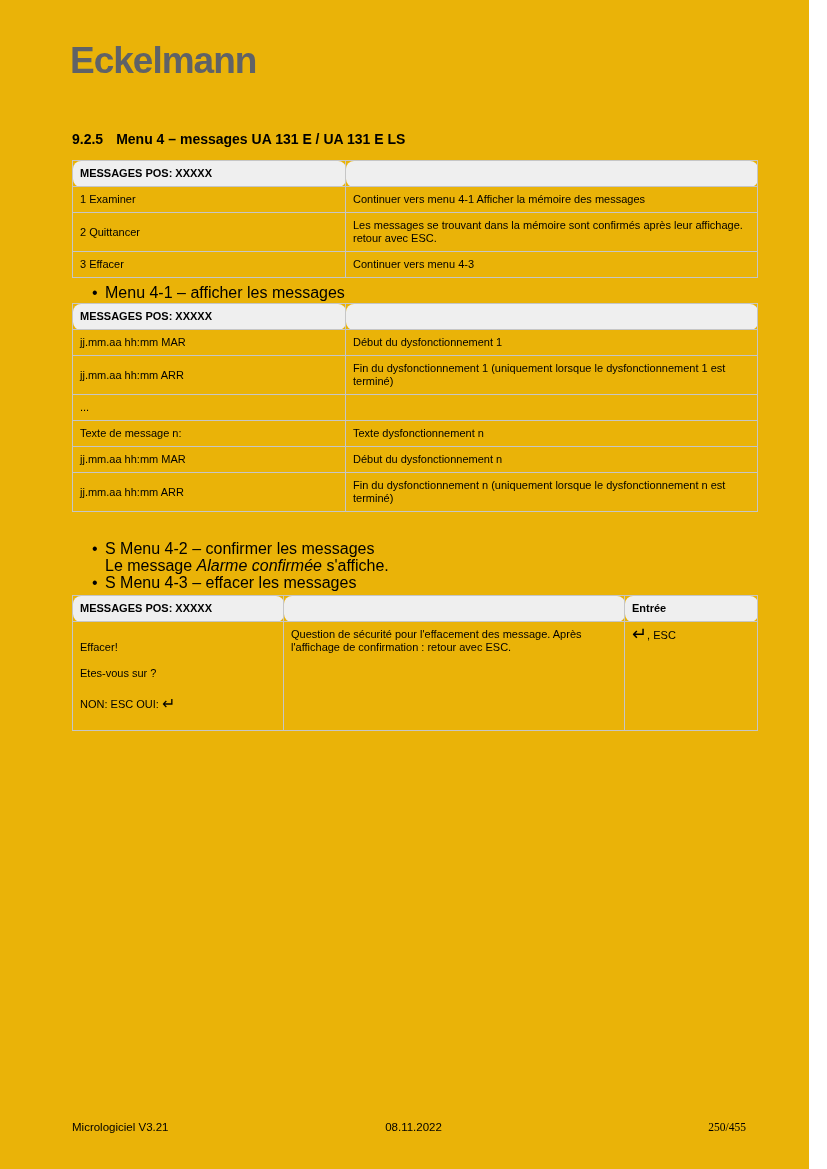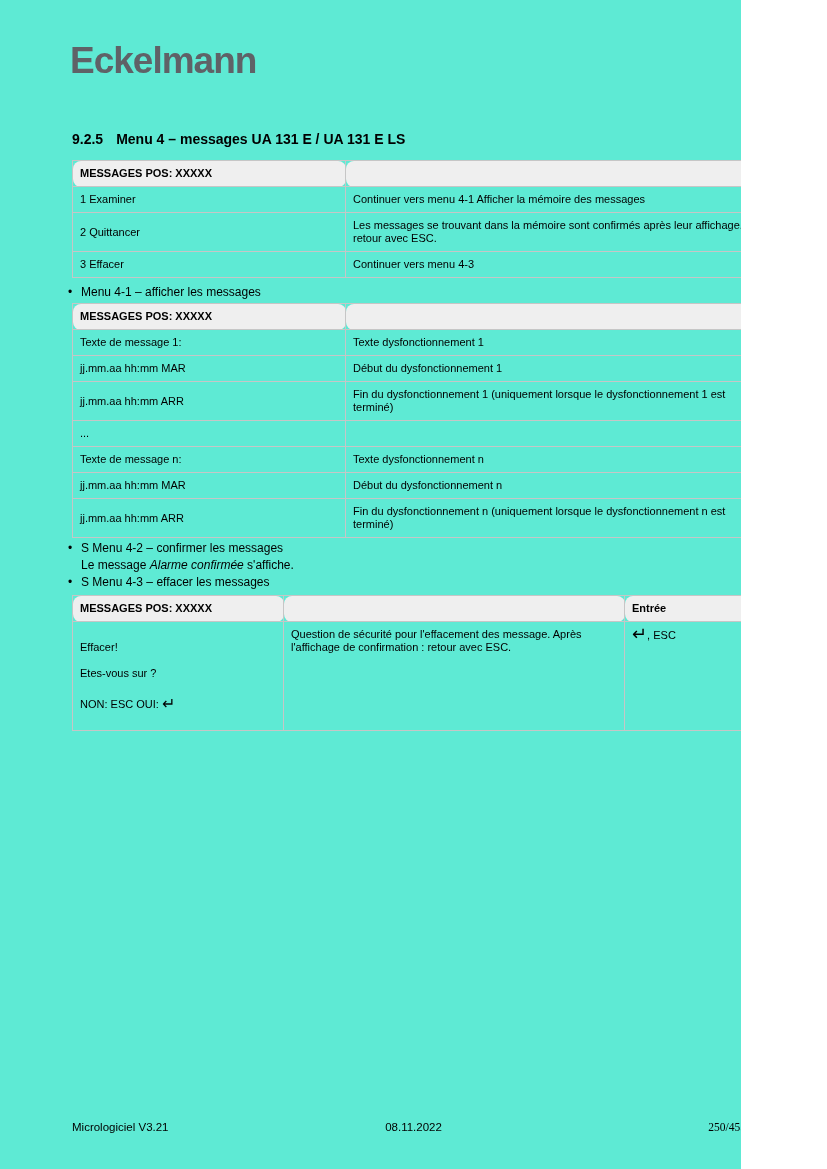--- a/index.html
+++ b/index.html
@@ -2,21 +2,21 @@
 <html><head>
 <meta charset="utf-8">
 <style>
   html, body { margin: 0; padding: 0; }
   body {
     width: 827px; height: 1169px;
     background: #ffffff;
     font-family: "Liberation Sans", sans-serif;
     color: #000000;
   }
-  .page { position: relative; width: 741px; height: 1169px; overflow: hidden; background: #5eead4; }
+  .page { position: relative; width: 809px; height: 1169px; overflow: hidden; background: #eab308; }
 
   .logo {
     position: absolute; left: 70px; top: 40px;
     font-size: 37px; font-weight: bold; letter-spacing: -1px;
     color: #5f6267;
   }
 
   .heading {
     position: absolute; left: 72px; top: 131px;
     font-size: 14px; font-weight: bold; color: #000;
@@ -33,21 +33,21 @@
     text-align: left; vertical-align: middle;
     white-space: pre-line;
     overflow: hidden;
   }
   th { background: #efefef; font-weight: bold; font-size: 11px; border-radius: 8px; }
   .t1 { position: absolute; left: 72px; top: 160px; }
   .t2 { position: absolute; left: 72px; top: 303px; }
   .t3 { position: absolute; left: 72px; top: 595px; }
   .t3 td { vertical-align: top; }
 
-  .bullets { position: absolute; left: 68px; font-size: 12px; line-height: 17px; }
+  .bullets { position: absolute; left: 92px; font-size: 16px; line-height: 17px; }
   .b1 { top: 284px; }
   .b2 { top: 540px; }
   .bline { position: relative; padding-left: 13px; }
   .bline.marker::before {
     content: "\2022";
     position: absolute; left: 0; top: 0;
   }
   .italic { font-style: italic; margin-top: 47px; }
 
   .enter-sym { font-size: 16px; line-height: 10px; position: relative; top: 1px; }
@@ -105,24 +105,20 @@
 
   <table class="t2">
     <colgroup>
         <col style="width:273px">
         <col style="width:412px">
       </colgroup>
     <tbody>
         <tr>
       <th>MESSAGES POS: XXXXX</th>
       <th></th>
-    </tr>
-    <tr>
-      <td>Texte de message 1:</td>
-      <td>Texte dysfonctionnement 1</td>
     </tr>
     <tr>
       <td>jj.mm.aa hh:mm MAR</td>
       <td>Début du dysfonctionnement 1</td>
     </tr>
     <tr>
       <td>jj.mm.aa hh:mm ARR</td>
       <td>Fin du dysfonctionnement 1 (uniquement lorsque le dysfonctionnement 1 est
 terminé)</td>
     </tr>

